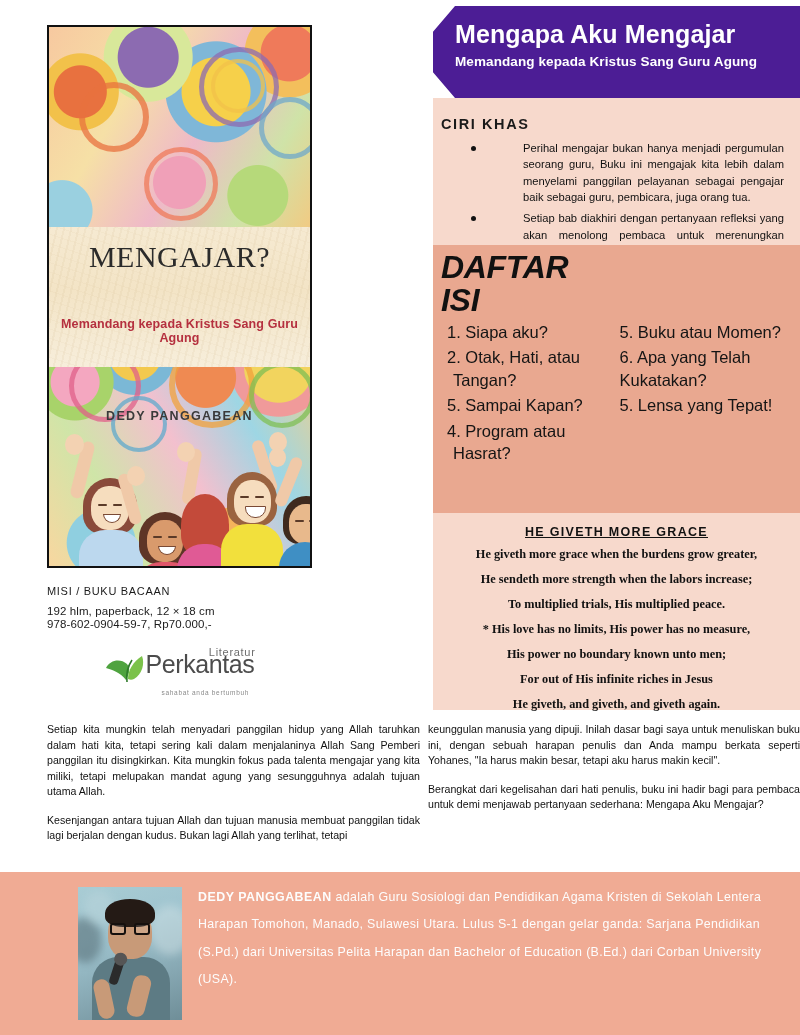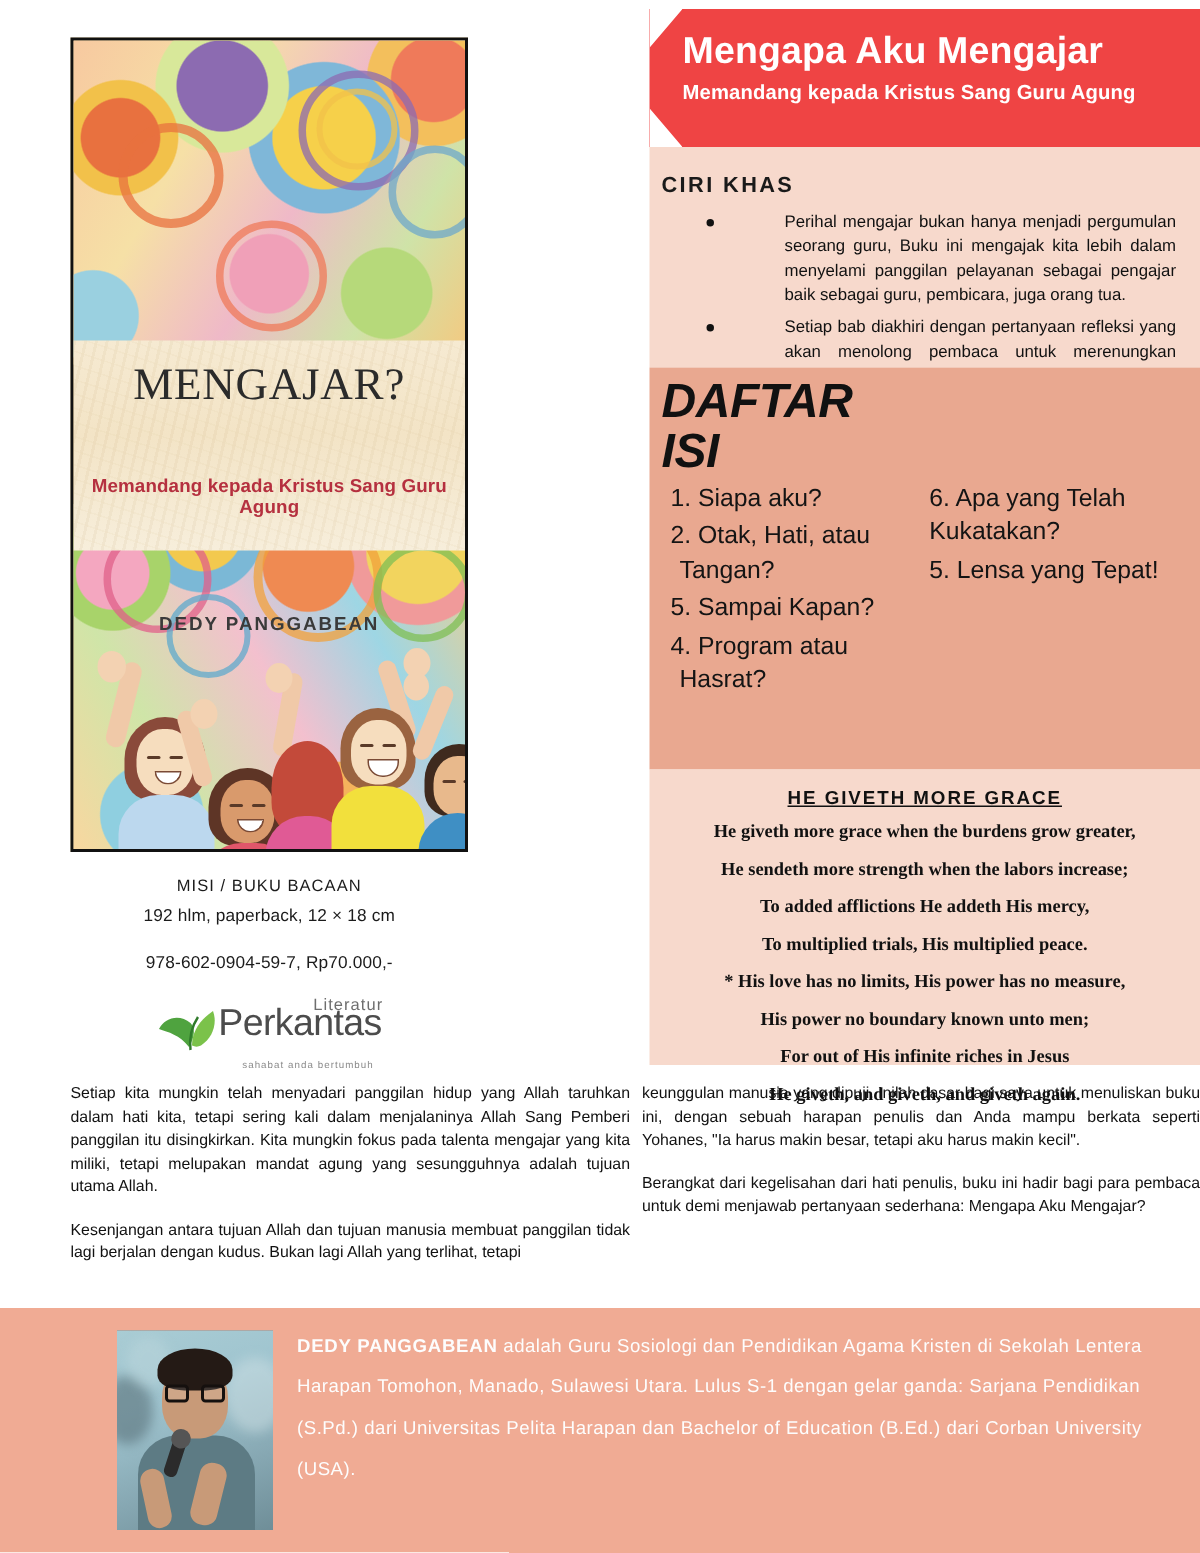--- a/index.html
+++ b/index.html
@@ -69,33 +69,33 @@
   .cover-title{position:absolute;left:0;right:0;top:212px;text-align:center;
      font-family:"Liberation Serif", serif;font-size:27px;letter-spacing:.5px;
      color:#2b2b2b;line-height:1.22;}
   .cover-title .l2{display:block;font-size:30px;}
   .cover-sub{position:absolute;left:0;right:0;top:290px;text-align:center;
      font-size:12.5px;font-weight:700;color:#b5303f;letter-spacing:.1px;}
   .cover-author{position:absolute;left:0;right:0;top:382px;text-align:center;
      font-size:12.5px;font-weight:700;color:#3a3a3a;letter-spacing:1.3px;}
 
   
-  .meta{position:absolute;left:47px;top:585px;width:265px;text-align:center;}
+  .meta{position:absolute;left:47px;top:585px;width:265px;}
   .meta .mtitle{font-size:11px;letter-spacing:.7px;color:#1b1b1b;}
   .meta .mline{font-size:11.5px;color:#1b1b1b;margin-top:8px;letter-spacing:.1px;}
-  .meta .mline.second{margin-top:19px;}
+  .meta .mline.second{margin-top:1px;}
   .logo{position:relative;width:160px;height:52px;margin:12px auto 0;}
   .logo-leaf{position:absolute;left:4px;top:4px;}
   .logo-word{position:absolute;left:46px;top:8px;font-size:25px;color:#4c4c4c;
      font-family:"Liberation Sans", sans-serif;letter-spacing:-.4px;}
   .logo-lit{position:absolute;right:4px;top:4px;font-size:11px;color:#6e6e6e;letter-spacing:.7px;}
   .logo-tag{position:absolute;left:62px;bottom:-2px;font-size:6.5px;color:#8a8a8a;letter-spacing:.7px;}
 
   
-  .hdr{position:absolute;left:433px;top:6px;width:367px;height:92px;background:#ef4444;}
+  .hdr{position:absolute;left:433px;top:6px;width:367px;height:92px;background:#4c1d95;}
   .hdr-notch{position:absolute;left:433px;top:6px;width:22px;height:92px;background:#fff;
      clip-path:polygon(0 0,100% 0,0 28%,0 72%,100% 100%,0 100%);}
   .hdr h1{margin:0;position:absolute;left:22px;top:14px;color:#fff;font-size:25px;
      font-weight:700;letter-spacing:.1px;}
   .hdr h2{margin:0;position:absolute;left:22px;top:48px;color:#fff;font-size:13.5px;
      font-weight:700;letter-spacing:.1px;}
 
   .ciri{position:absolute;left:433px;top:98px;width:367px;height:147px;background:#f7d9cc;}
   .ciri-t{position:absolute;left:8px;top:18px;font-size:14.5px;font-weight:700;
      letter-spacing:1.6px;color:#1a1a1a;}
@@ -272,32 +272,32 @@
       <div class="toc-col left">
         <ul>
           <li>1. Siapa aku?</li>
           <li>2. Otak, Hati, atau Tangan?</li>
           <li>5. Sampai Kapan?</li>
           <li>4. Program atau Hasrat?</li>
         </ul>
       </div>
       <div class="toc-col right">
         <ul>
+          <li>5. Buku atau Momen?</li>
           <li>6. Apa yang Telah Kukatakan?</li>
           <li>5. Lensa yang Tepat!</li>
         </ul>
       </div>
     </div>
   </div>
 
   <div class="poem">
     <div class="poem-t">HE GIVETH MORE GRACE</div>
     <p>He giveth more grace when the burdens grow greater,</p>
     <p>He sendeth more strength when the labors increase;</p>
-    <p>To added afflictions He addeth His mercy,</p>
     <p>To multiplied trials, His multiplied peace.</p>
     <p>* His love has no limits, His power has no measure,</p>
     <p>His power no boundary known unto men;</p>
     <p>For out of His infinite riches in Jesus</p>
     <p>He giveth, and giveth, and giveth again.</p>
   </div>
 
   <div class="col left">
     <p>Setiap kita mungkin telah menyadari panggilan hidup yang Allah taruhkan dalam hati kita, tetapi sering kali dalam menjalaninya Allah Sang Pemberi panggilan itu disingkirkan. Kita mungkin fokus pada talenta mengajar yang kita miliki, tetapi melupakan mandat agung yang sesungguhnya adalah tujuan utama Allah.</p>
     <p>Kesenjangan antara tujuan Allah dan tujuan manusia membuat panggilan tidak lagi berjalan dengan kudus. Bukan lagi Allah yang terlihat, tetapi</p>

